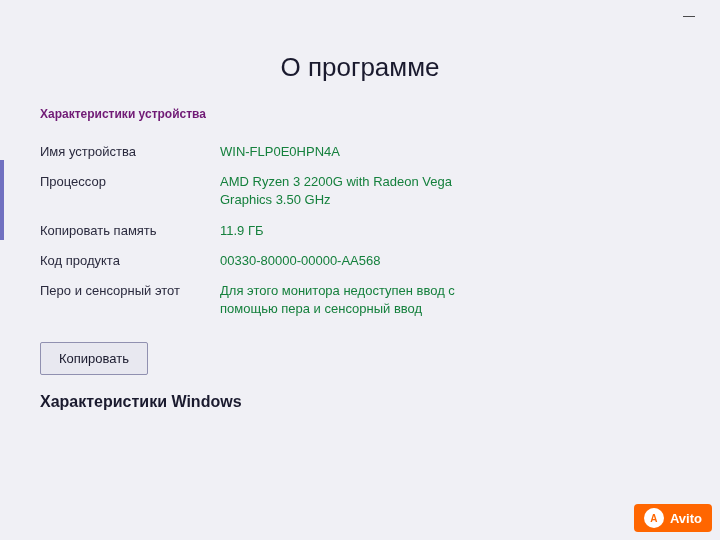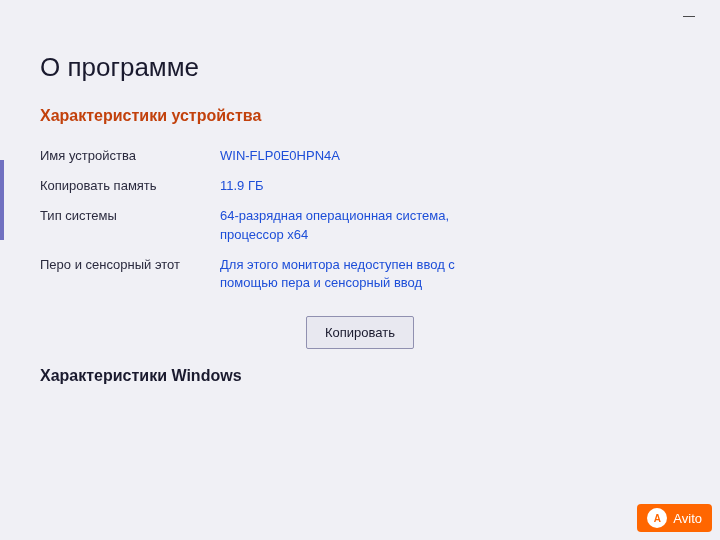--- a/index.html
+++ b/index.html
@@ -41,52 +41,53 @@
       flex: 1;
       padding: 20px 40px 20px 40px;
       overflow: hidden;
       background: #f0f0f5;
     }
     .page-title {
       font-size: 26px;
       font-weight: 300;
       color: #1a1a2e;
       margin-bottom: 24px;
+      text-align: center;
     }
     .section-title {
-      font-size: 16px;
+      font-size: 12px;
       font-weight: 600;
-      color: #c2410c;
+      color: #701a75;
       margin-bottom: 16px;
     }
     .info-table {
       width: 100%;
       border-collapse: collapse;
     }
     .info-table tr td {
       padding: 6px 0;
       vertical-align: top;
       font-size: 13px;
       color: #2a2a3e;
       line-height: 1.4;
     }
     .info-table td:first-child {
       width: 180px;
       min-width: 180px;
       color: #2a2a3e;
       font-size: 13px;
     }
     .info-table td:last-child {
-      color: #1d4ed8;
+      color: #15803d;
       font-size: 13px;
     }
     .buttons-section {
       margin-top: 18px;
       display: flex;
-      flex-direction: row;
+      flex-direction: column;
       gap: 26px;
       justify-content: center;
     }
     .action-btn {
       display: inline-block;
       padding: 8px 18px;
       border: 1px solid #9090b0;
       background: #e8e8f0;
       color: #1a1a2e;
       font-size: 13px;
@@ -115,21 +116,21 @@
       display: flex;
       align-items: center;
       gap: 6px;
       background: #ff6600;
       padding: 4px 10px;
       border-radius: 4px;
     }
     .avito-badge span {
       color: white;
       font-size: 13px;
-      font-weight: 400;
+      font-weight: 700;
     }
     .avito-icon {
       width: 20px;
       height: 20px;
       background: white;
       border-radius: 50%;
       display: flex;
       align-items: center;
       justify-content: center;
       font-size: 10px;
@@ -153,26 +154,30 @@
 
     <div class="section-title">Характеристики устройства</div>
 
     <table class="info-table">
       <tbody id="info-rows">
           <tr>
             <td>Имя устройства</td>
             <td>WIN-FLP0E0HPN4A</td>
           </tr>
           <tr>
+            <td>Процессор</td>
+            <td>AMD Ryzen 3 2200G with Radeon Vega<br>Graphics    3.50 GHz</td>
+          </tr>
+          <tr>
             <td>Копировать память</td>
             <td>11.9 ГБ</td>
           </tr>
           <tr>
-            <td>Тип системы</td>
-            <td>64-разрядная операционная система,<br>процессор x64</td>
+            <td>Код продукта</td>
+            <td>00330-80000-00000-AA568</td>
           </tr>
           <tr>
             <td>Перо и сенсорный этот</td>
             <td>Для этого монитора недоступен ввод с<br>помощью пера и сенсорный ввод</td>
           </tr>
         </tbody>
     </table>
 
     <div class="buttons-section">
       <button class="action-btn">Копировать</button>

